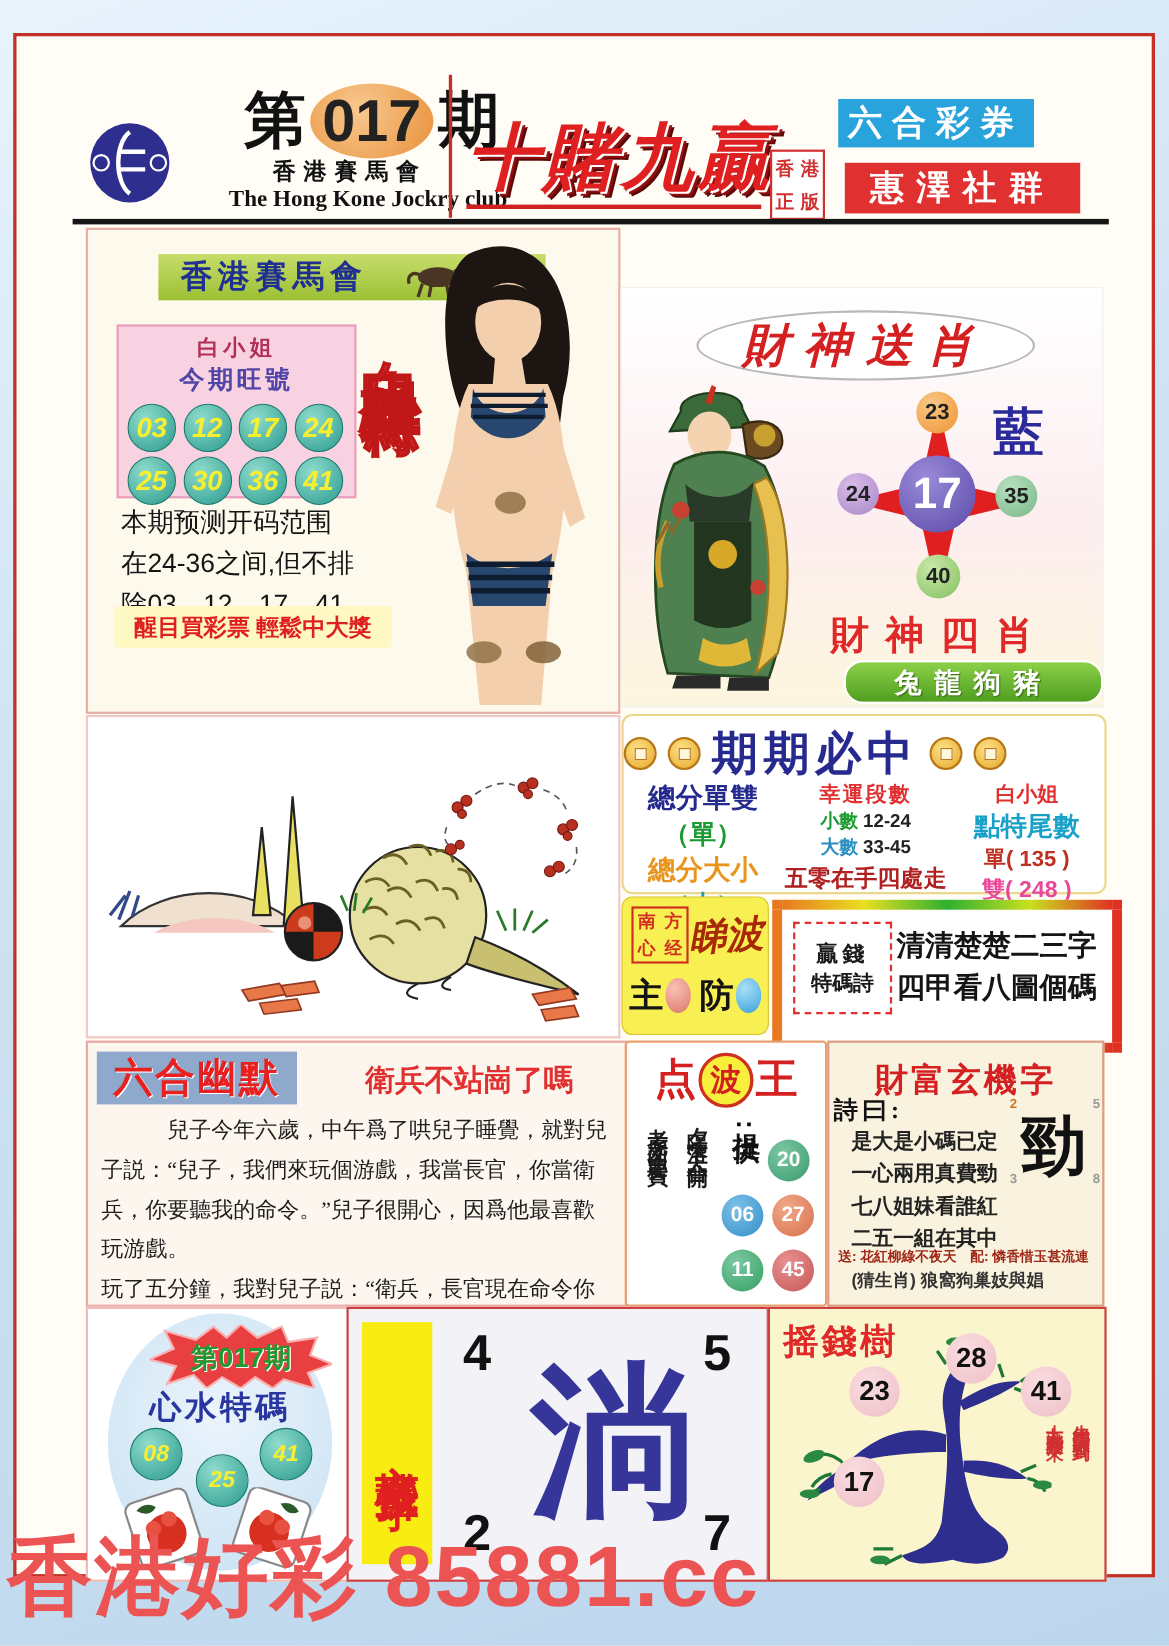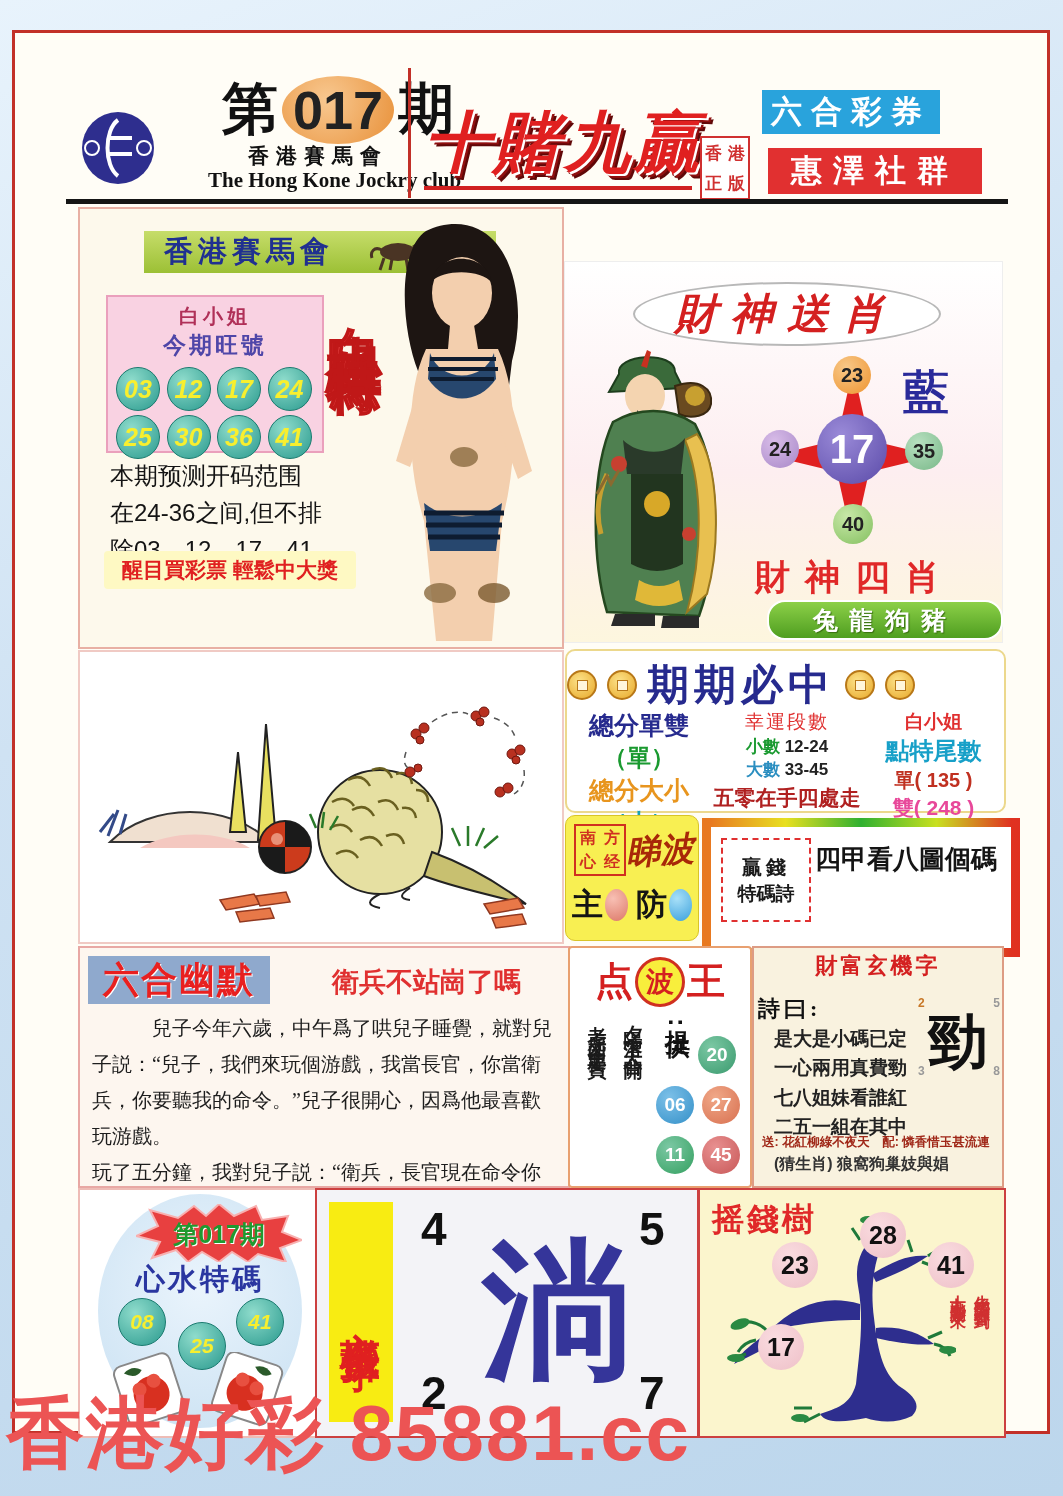--- a/index.html
+++ b/index.html
@@ -102,21 +102,21 @@
   .bz-title .t{font-size:42px;font-weight:bold;color:#262a8e;letter-spacing:5px;font-family:"Liberation Serif",serif;}
   .coin{width:26px;height:26px;border-radius:50%;background:radial-gradient(circle at 40% 35%,#fce28a,#e8a828);
     border:2px solid #b87818;display:inline-flex;align-items:center;justify-content:center;}
   .coin i{width:9px;height:9px;background:#fff6dc;border:1px solid #b87818;}
   .bz-grid{left:8px;top:58px;width:421px;display:grid;grid-template-columns:128px 168px 125px;column-gap:0;}
   .bz-c{display:flex;flex-direction:column;align-items:center;}
   .bz-odd-even{font-size:25px;font-weight:bold;color:#262a8e;white-space:nowrap;}
   .bz-odd{font-size:24px;font-weight:bold;color:#1a9a30;}
   .bz-big-small{font-size:25px;font-weight:bold;color:#e8951e;white-space:nowrap;}
   .bz-big{font-size:24px;font-weight:bold;color:#18a0b4;}
-  .bz-lucky{font-size:19px;font-weight:normal;color:#e03030;letter-spacing:2px;}
+  .bz-lucky{font-size:19px;font-weight:bold;color:#e03030;letter-spacing:2px;}
   .bz-line{font-size:17px;font-weight:bold;color:#222;white-space:nowrap;}
   .bz-line .g{color:#1a9a30;} .bz-line .b{color:#2a8ec0;}
   .bz-phrase{font-size:21px;font-weight:bold;color:#b02020;white-space:nowrap;margin-top:3px;}
   .bz-lady{font-size:19px;font-weight:bold;color:#e03030;}
   .bz-tail{font-size:24px;font-weight:bold;color:#17a0c8;white-space:nowrap;}
   .bz-oddtail{font-size:20px;font-weight:bold;color:#c03020;white-space:nowrap;}
   .bz-eventail{font-size:21px;font-weight:bold;color:#e8489a;white-space:nowrap;}
   
   .p-south{left:565px;top:815px;width:132px;height:124px;background:#f8ef52;border:1px solid #d8c428;border-radius:10px;}
   .seal{left:8px;top:8px;width:48px;height:48px;border:2px solid #d03020;display:grid;
@@ -146,21 +146,21 @@
   .db-provide{left:92px;top:62px;writing-mode:vertical-rl;font-size:25px;font-weight:bold;color:#111;letter-spacing:4px;}
   .dball{width:38px;height:38px;border-radius:50%;display:flex;align-items:center;justify-content:center;
     color:#fff;font-size:19px;font-weight:bold;}
   .db-20{background:radial-gradient(circle at 35% 30%,#7cc8a4,#3a9a6e);}
   .db-06{background:radial-gradient(circle at 35% 30%,#7cc0e8,#3490c8);}
   .db-27{background:radial-gradient(circle at 35% 30%,#f0a888,#d87050);}
   .db-11{background:radial-gradient(circle at 35% 30%,#7cc8a4,#34a060);}
   .db-45{background:radial-gradient(circle at 35% 30%,#e89090,#c85858);}
   
   .p-fortune{left:752px;top:946px;width:248px;height:238px;background:#f9f2df;border:2px solid #dd9c84;}
-  .ft-title{left:0;top:3px;width:100%;text-align:center;font-size:22px;font-weight:bold;color:#d42020;letter-spacing:3px;}
+  .ft-title{left:0;top:14px;width:100%;text-align:center;font-size:30px;font-weight:bold;color:#d42020;letter-spacing:3px;}
   .ft-intro{left:4px;top:46px;font-size:22px;font-weight:bold;color:#111;font-family:"Liberation Serif",serif;letter-spacing:4px;}
   .ft-poem{left:20px;top:76px;font-size:19px;font-weight:bold;color:#222;line-height:1.55;
     font-family:"Liberation Serif",serif;white-space:nowrap;}
   .ft-big{left:168px;top:50px;width:72px;height:78px;}
   .ft-big .ch{position:absolute;left:6px;top:4px;font-size:60px;font-weight:bold;color:#111;
     font-family:"Liberation Serif",serif;}
   .ft-big .c{position:absolute;font-size:12px;font-weight:bold;color:#c87828;}
   .ft-gift{left:8px;top:186px;width:232px;font-size:12.5px;font-weight:bold;color:#a02818;white-space:nowrap;}
   .ft-zodiac{left:20px;top:206px;width:210px;font-size:16px;font-weight:bold;color:#333;white-space:nowrap;}
   
@@ -445,20 +445,21 @@
       <span class="lbl" style="margin-left:6px;">防</span>
       <span class="ball-guard"></span>
     </div>
   </div>
   <div class="abs p-poem">
     <div class="abs poem-label">
       <span class="l1">贏錢</span>
       <span class="l2">特碼詩</span>
     </div>
     <div class="abs poem-lines">
+      <div>清清楚楚二三字</div>
       <div>四甲看八圖個碼</div>
     </div>
   </div>
 
   <div class="abs p-dianbo">
     <div class="abs db-title">
       <span class="h">点</span>
       <span class="circ">波</span>
       <span class="h">王</span>
     </div>

